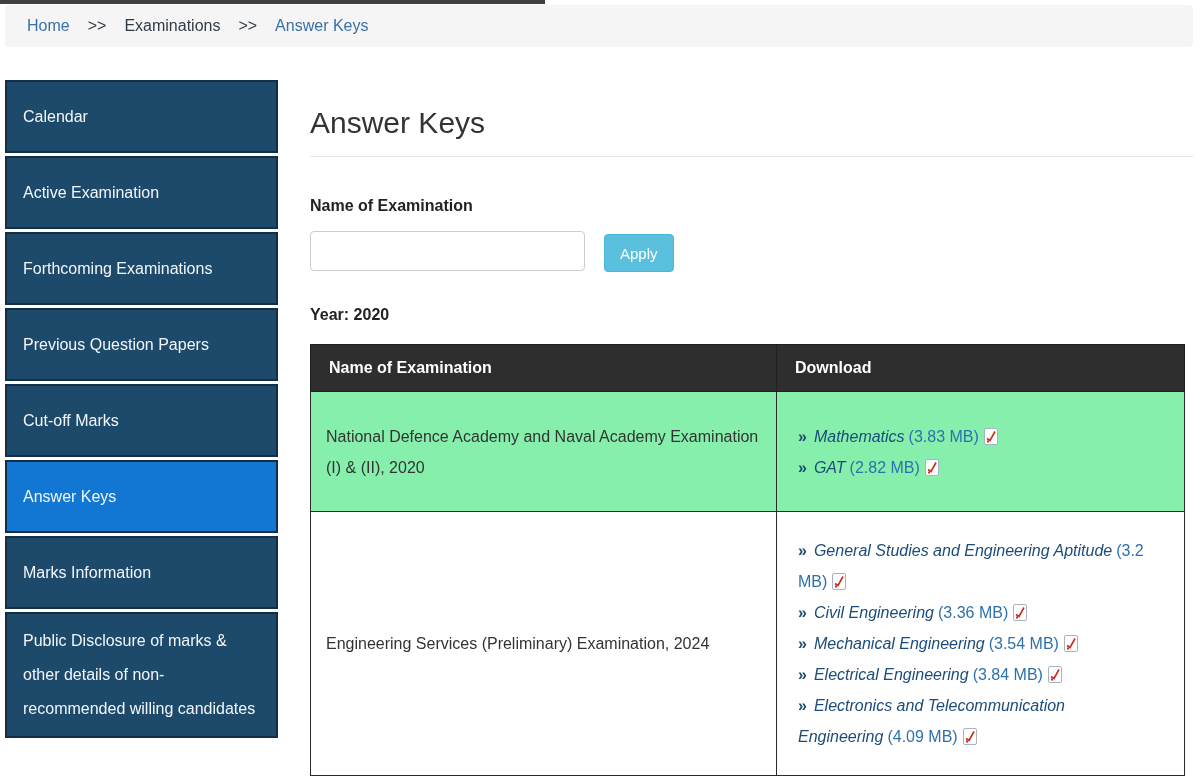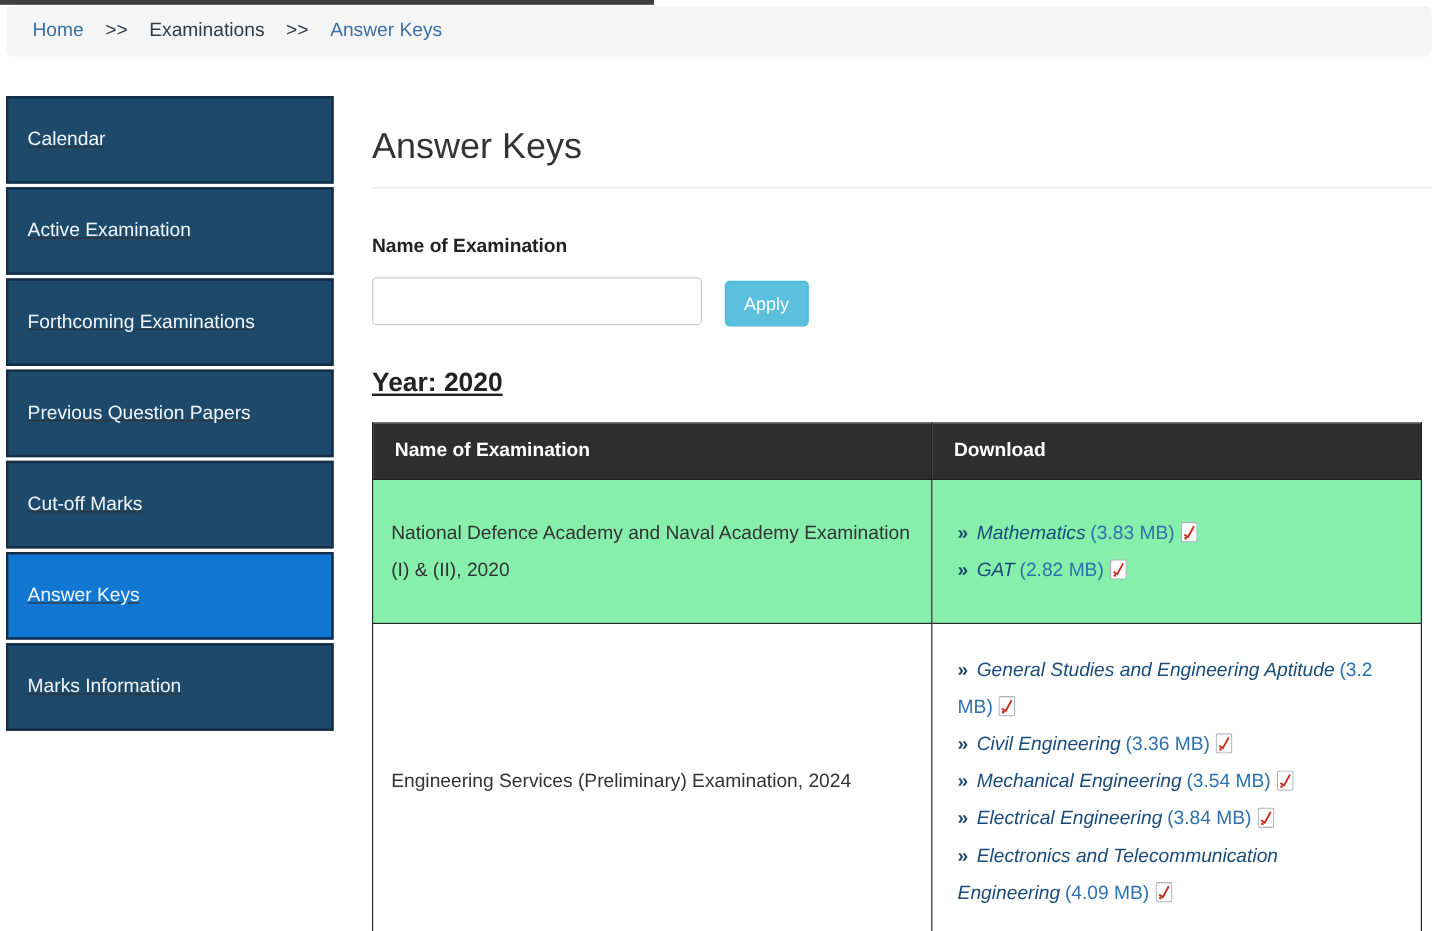--- a/index.html
+++ b/index.html
@@ -19,42 +19,42 @@
     position:relative;
   }
   .top-sliver{position:absolute;left:0;top:0;width:545px;height:4px;background:#404040;}
   .breadcrumb{
     margin:5px 7px 0 5px;height:42px;background:#f5f5f5;border-radius:4px;
     display:flex;align-items:center;padding-left:22px;font-size:16px;gap:18px;
   }
   .breadcrumb a{color:var(--link-blue);text-decoration:none;cursor:pointer;}
   .breadcrumb .sep,.breadcrumb .plain{color:#2f3b47;}
   .columns{display:flex;align-items:flex-start;margin:33px 7px 0 5px;}
-  .sidebar{width:273px;flex:none;text-decoration:underline;}
+  .sidebar{width:273px;flex:none;}
   .side-item{
     background:var(--sidebar-bg);border:2px solid #132e45;color:#f2f6fa;
     min-height:73px;display:flex;align-items:center;padding:10px 16px;
     margin-bottom:3px;font-size:16px;line-height:34px;cursor:pointer;
   }
   .side-item.active{background:var(--sidebar-active-bg);}
   .content{margin-left:32px;flex:1;min-width:0;}
   h1{font-size:30px;font-weight:400;color:#333;margin:26px 0 0;}
   .rule{border:none;border-top:1px solid #e5e5e5;margin:16px 0 0;}
   .filter-label{margin-top:40px;font-weight:bold;font-size:16px;color:#222;}
   .filter-row{margin-top:16px;display:flex;align-items:flex-start;}
   .exam-input{
     width:275px;height:40px;border:1px solid #ccc;border-radius:4px;
     padding:0 10px;font-size:15px;color:#333;background:#fff;
   }
   .apply{
     margin-left:19px;background:var(--apply-button-bg);color:#fff;
     border:1px solid #46b8da;border-radius:4px;font-size:15px;
     height:38px;padding:0 15px;cursor:pointer;margin-top:3px;
   }
-  .year{margin-top:34px;font-weight:bold;font-size:22px;color:#222;text-decoration:underline;}
+  .year{margin-top:34px;font-weight:bold;font-size:16px;color:#222;}
   table{border-collapse:collapse;margin-top:20px;width:875px;table-layout:fixed;}
   col.c1{width:466px;}
   th{
     background:var(--table-header-bg);color:#fff;font-size:16px;text-align:left;
     padding:0 18px;height:47px;border:1px solid #1f1f1f;font-weight:bold;
   }
   td{border:1px solid #2b2b2b;vertical-align:middle;background:#fff;}
   tr.odd td{background:#86efac;}
   tr.r1{height:120px;}
   tr.r2{height:264px;}
@@ -94,20 +94,23 @@
       <span>Previous Question Papers</span>
     </div>
     <div class="side-item">
       <span>Cut-off Marks</span>
     </div>
     <div class="side-item active">
       <span>Answer Keys</span>
     </div>
     <div class="side-item">
       <span>Marks Information</span>
+    </div>
+    <div class="side-item">
+      <span>Public Disclosure of marks &amp; other details of non-recommended willing candidates</span>
     </div>
   </nav>
 
   <main class="content">
     <h1>Answer Keys</h1>
     <hr class="rule">
 
     <div class="filter-label">Name of Examination</div>
     <div class="filter-row">
       <input class="exam-input" type="text" value="" style="">

